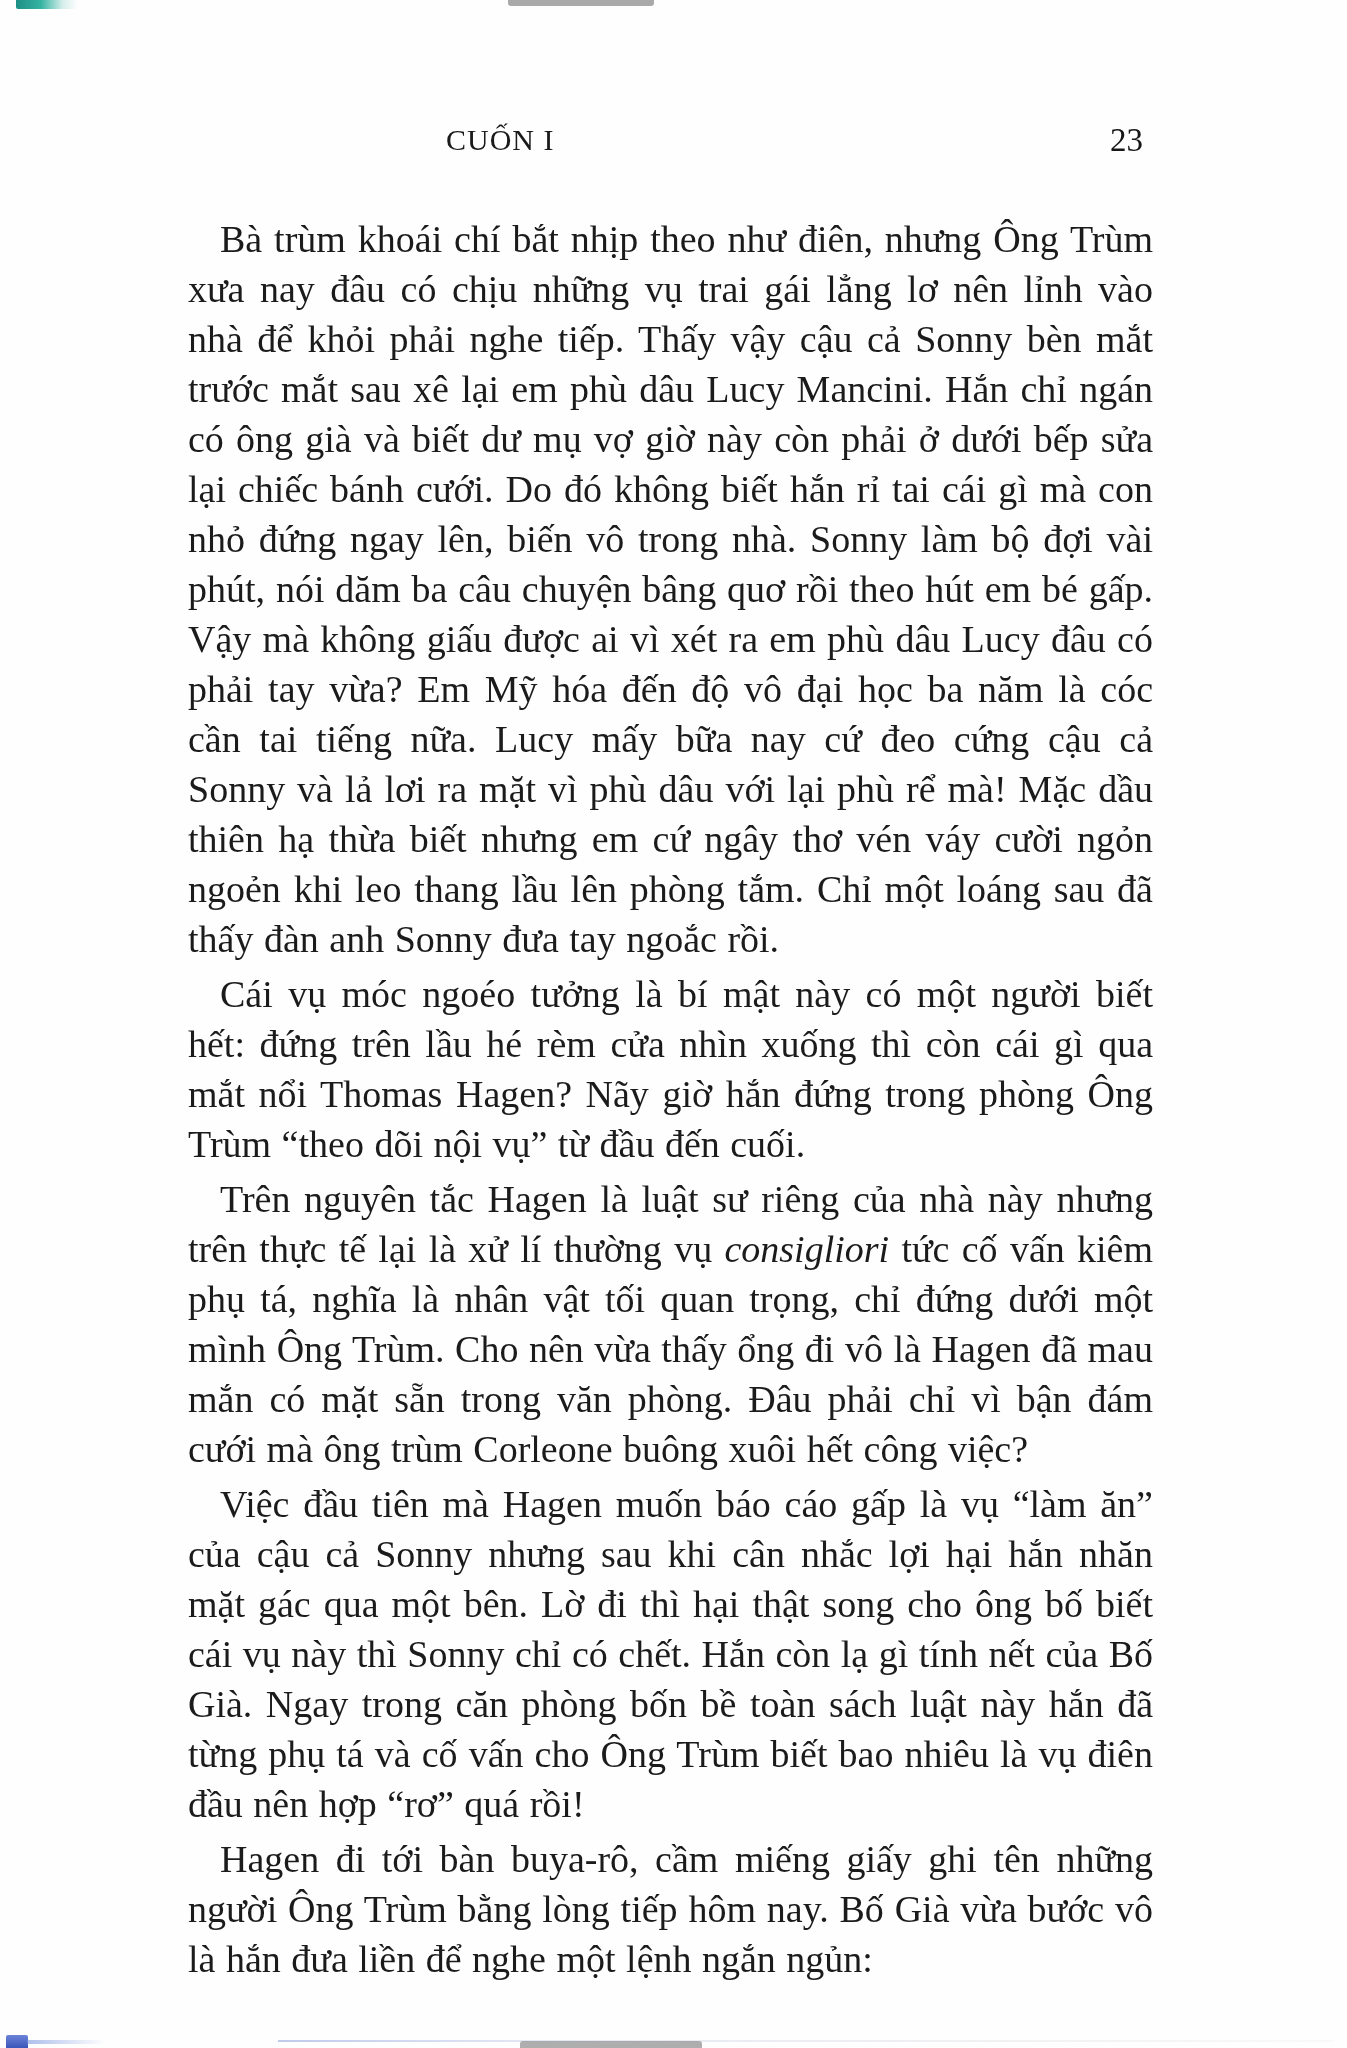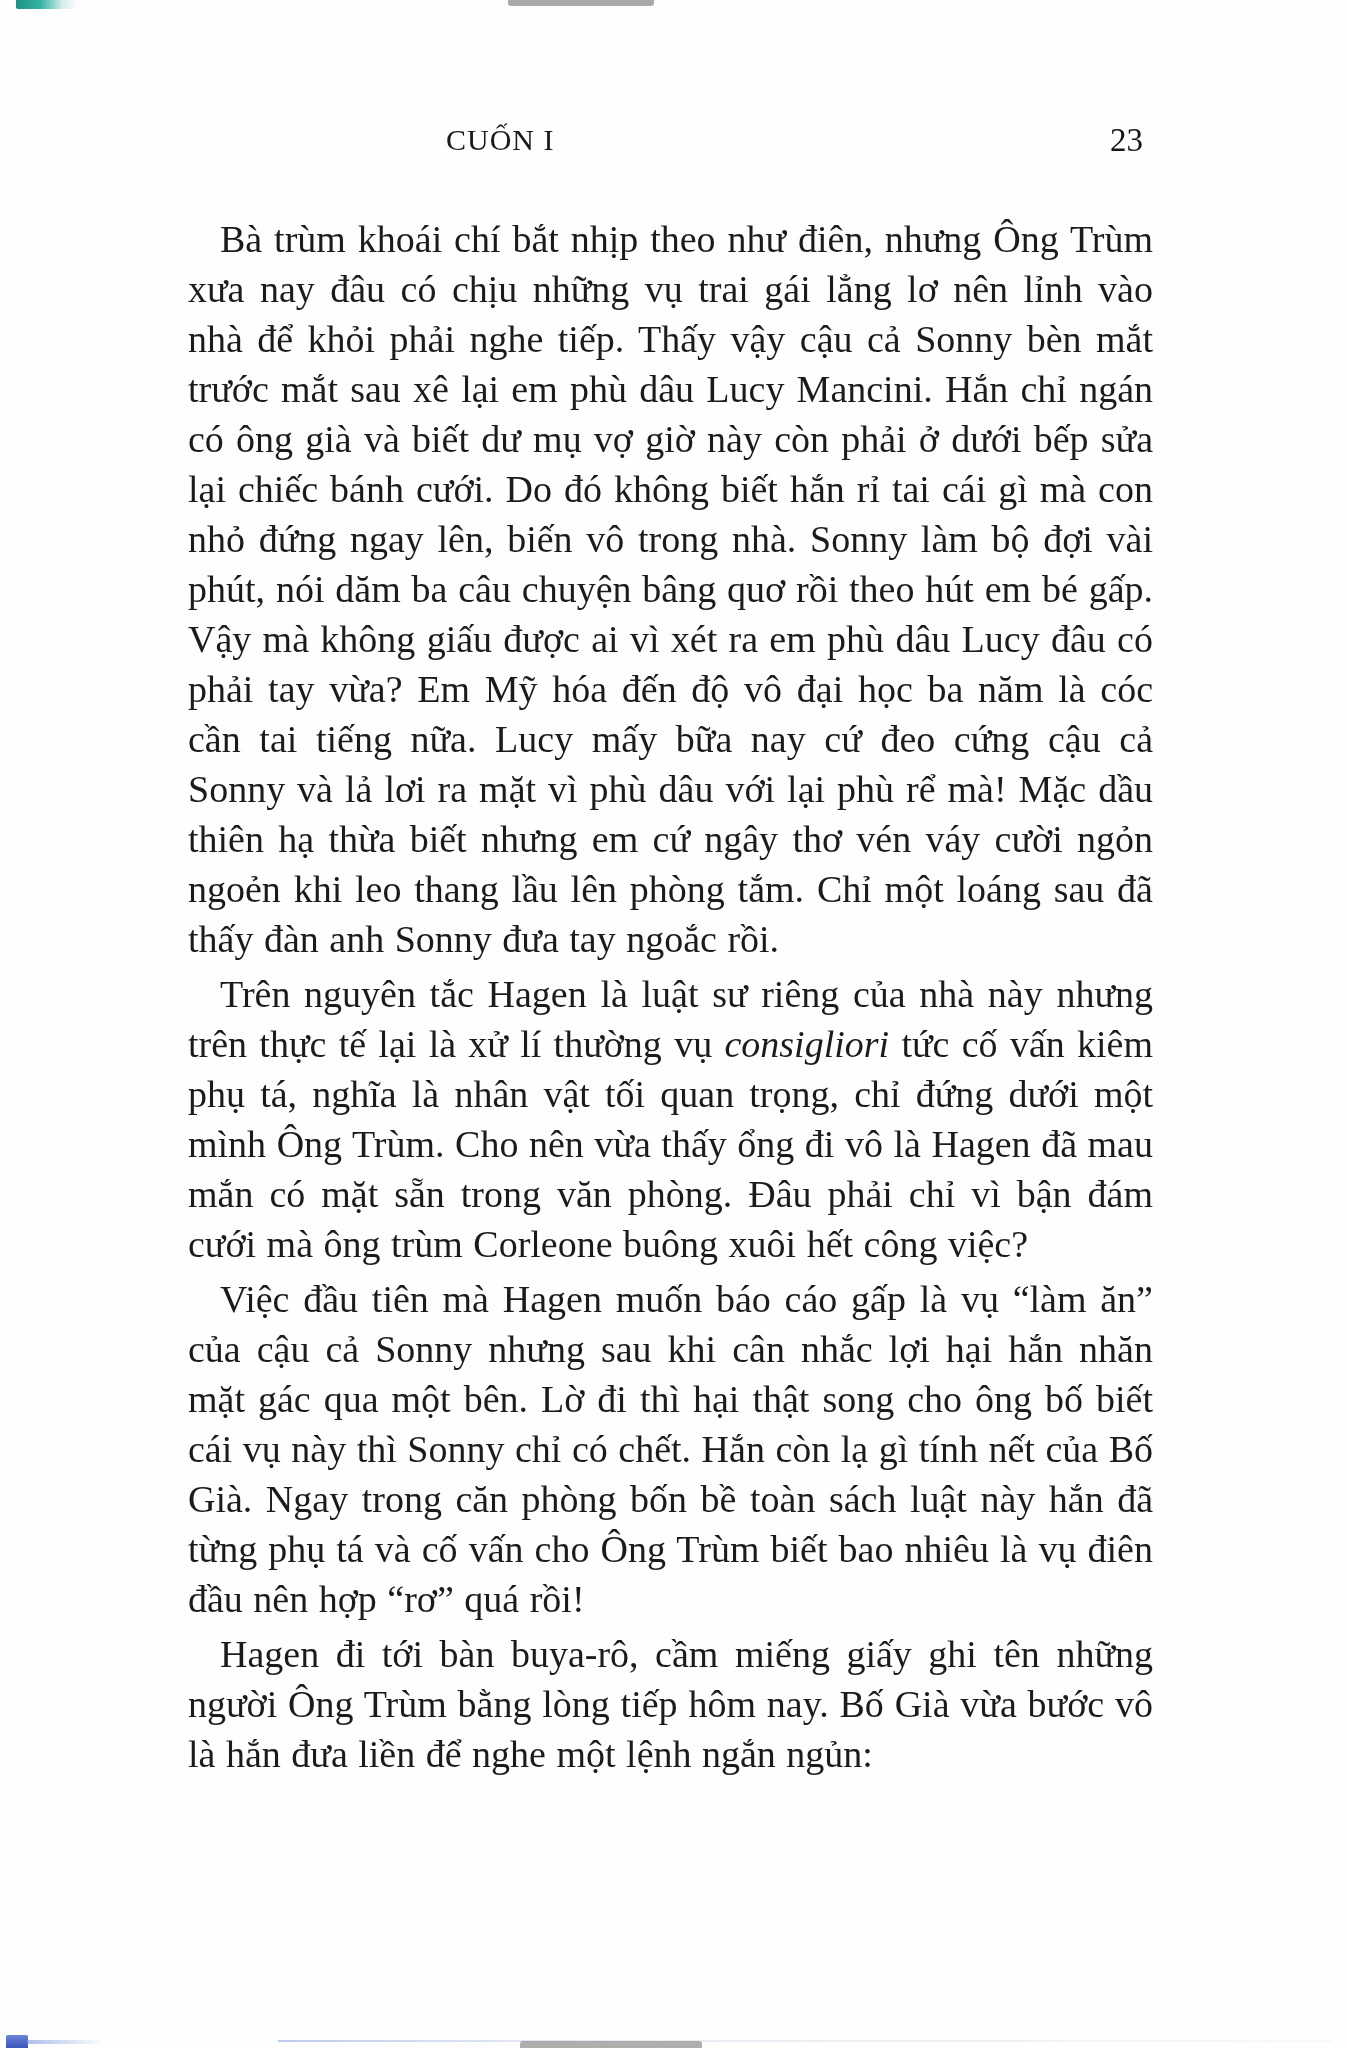--- a/index.html
+++ b/index.html
@@ -86,20 +86,21 @@
   <div class="artifact smudge-top-left"></div>
   <div class="artifact bar-top-center"></div>
 
   <header class="running-head">
     <span class="section-title">CUỐN I</span>
     <span class="page-number">23</span>
   </header>
 
   <main class="text-block">
     <p class="para">Bà trùm khoái chí bắt nhịp theo như điên, nhưng Ông Trùm xưa nay đâu có chịu những vụ trai gái lẳng lơ nên lỉnh vào nhà để khỏi phải nghe tiếp. Thấy vậy cậu cả Sonny bèn mắt trước mắt sau xê lại em phù dâu Lucy Mancini. Hắn chỉ ngán có ông già và biết dư mụ vợ giờ này còn phải ở dưới bếp sửa lại chiếc bánh cưới. Do đó không biết hắn rỉ tai cái gì mà con nhỏ đứng ngay lên, biến vô trong nhà. Sonny làm bộ đợi vài phút, nói dăm ba câu chuyện bâng quơ rồi theo hút em bé gấp. Vậy mà không giấu được ai vì xét ra em phù dâu Lucy đâu có phải tay vừa? Em Mỹ hóa đến độ vô đại học ba năm là cóc cần tai tiếng nữa. Lucy mấy bữa nay cứ đeo cứng cậu cả Sonny và lả lơi ra mặt vì phù dâu với lại phù rể mà! Mặc dầu thiên hạ thừa biết nhưng em cứ ngây thơ vén váy cười ngỏn ngoẻn khi leo thang lầu lên phòng tắm. Chỉ một loáng sau đã thấy đàn anh Sonny đưa tay ngoắc rồi.</p>
+    <p class="para">Cái vụ móc ngoéo tưởng là bí mật này có một người biết hết: đứng trên lầu hé rèm cửa nhìn xuống thì còn cái gì qua mắt nổi Thomas Hagen? Nãy giờ hắn đứng trong phòng Ông Trùm “theo dõi nội vụ” từ đầu đến cuối.</p>
     <p class="para"><span>Trên nguyên tắc Hagen là luật sư riêng của nhà này nhưng trên thực tế lại là xử lí thường vụ </span><em>consigliori</em><span> tức cố vấn kiêm phụ tá, nghĩa là nhân vật tối quan trọng, chỉ đứng dưới một mình Ông Trùm. Cho nên vừa thấy ổng đi vô là Hagen đã mau mắn có mặt sẵn trong văn phòng. Đâu phải chỉ vì bận đám cưới mà ông trùm Corleone buông xuôi hết công việc?</span></p>
     <p class="para">Việc đầu tiên mà Hagen muốn báo cáo gấp là vụ “làm ăn” của cậu cả Sonny nhưng sau khi cân nhắc lợi hại hắn nhăn mặt gác qua một bên. Lờ đi thì hại thật song cho ông bố biết cái vụ này thì Sonny chỉ có chết. Hắn còn lạ gì tính nết của Bố Già. Ngay trong căn phòng bốn bề toàn sách luật này hắn đã từng phụ tá và cố vấn cho Ông Trùm biết bao nhiêu là vụ điên đầu nên hợp “rơ” quá rồi!</p>
     <p class="para">Hagen đi tới bàn buya-rô, cầm miếng giấy ghi tên những người Ông Trùm bằng lòng tiếp hôm nay. Bố Già vừa bước vô là hắn đưa liền để nghe một lệnh ngắn ngủn:</p>
   </main>
 
   <div class="artifact hairline-bottom"></div>
   <div class="artifact bar-bottom-center"></div>
   <div class="artifact smudge-bottom-left"></div>
   <div class="artifact smudge-bottom-left-trail"></div>
 

